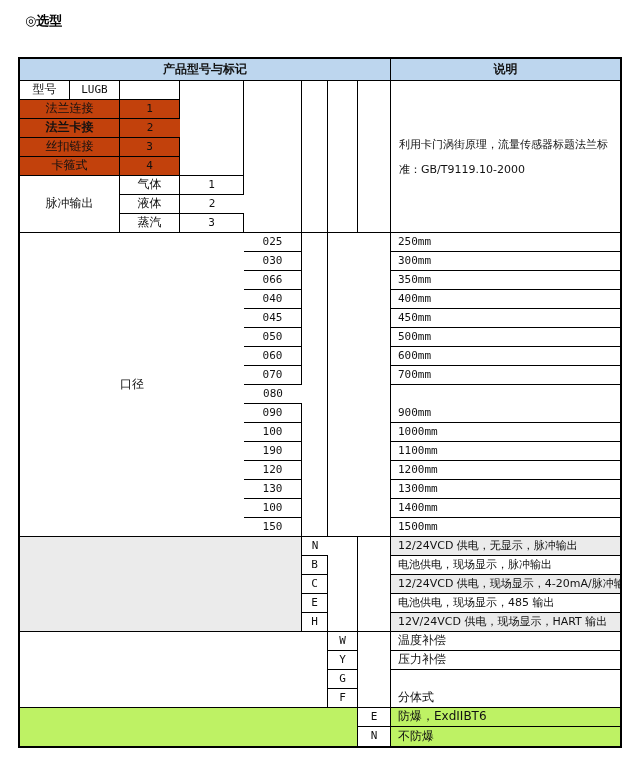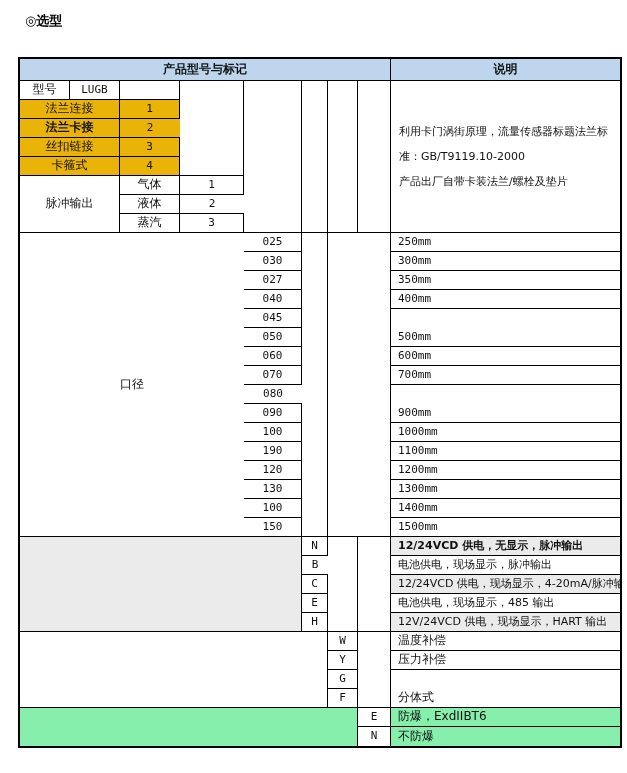--- a/index.html
+++ b/index.html
@@ -27,23 +27,23 @@
     font-size:12px;line-height:1.1;
     box-sizing:border-box;
     overflow:hidden;white-space:nowrap;
   }
   .c:nth-child(9n){border-right:none;}
   .noR{border-right:none;}
   .noB{border-bottom:none;}
   .hdr{background:#bdd6ee;font-weight:bold;font-size:12px;}
   .mono{font-family:"DejaVu Sans Mono",monospace;font-size:11px;}
   .left{justify-content:flex-start;padding-left:7px;}
-  .gray-lt{background:#eab308;}
+  .gray-lt{background:#c2410c;}
   .gray-md{background:#ebebeb;}
-  .gray-dk{background:#86efac;}
+  .gray-dk{background:#bef264;}
   .desc-block{
     white-space:normal;align-items:center;
   }
   .desc-block .inner{
     padding:0 8px;font-size:11px;line-height:25px;text-align:left;
   }
   .desc-cell{font-size:11px;}
 </style>
 </head>
 <body>
@@ -78,68 +78,68 @@
 
   <div class="c" style="grid-column:4/5;grid-row:2/7;"></div>
   <div class="c" style="grid-column:5/6;grid-row:2/10;"></div>
   <div class="c" style="grid-column:6/7;grid-row:2/10;"></div>
   <div class="c" style="grid-column:7/8;grid-row:2/10;"></div>
   <div class="c" style="grid-column:8/9;grid-row:2/10;"></div>
 
   <div class="c noR desc-block" style="grid-column:9/10;grid-row:2/10;">
     <div class="inner">
       <div>利用卡门涡街原理，流量传感器标题法兰标准：GB/T9119.10-2000</div>
-      <div>产品出厂自带卡装法兰/螺栓及垫片</div>
     </div>
   </div>
 
   <div class="c" style="grid-column:1/5;grid-row:10/26;">口径</div>
   <div class="c mono" style="grid-column:5/6;grid-row:10/11;">025</div>
   <div class="c mono" style="grid-column:5/6;grid-row:11/12;">030</div>
-  <div class="c mono" style="grid-column:5/6;grid-row:12/13;">027</div>
+  <div class="c mono" style="grid-column:5/6;grid-row:12/13;">066</div>
   <div class="c mono" style="grid-column:5/6;grid-row:13/14;">040</div>
   <div class="c mono" style="grid-column:5/6;grid-row:14/15;">045</div>
   <div class="c mono" style="grid-column:5/6;grid-row:15/16;">050</div>
   <div class="c mono" style="grid-column:5/6;grid-row:16/17;">060</div>
   <div class="c mono" style="grid-column:5/6;grid-row:17/18;">070</div>
   <div class="c mono" style="grid-column:5/6;grid-row:18/19;">080</div>
   <div class="c mono" style="grid-column:5/6;grid-row:19/20;">090</div>
   <div class="c mono" style="grid-column:5/6;grid-row:20/21;">100</div>
   <div class="c mono" style="grid-column:5/6;grid-row:21/22;">190</div>
   <div class="c mono" style="grid-column:5/6;grid-row:22/23;">120</div>
   <div class="c mono" style="grid-column:5/6;grid-row:23/24;">130</div>
   <div class="c mono" style="grid-column:5/6;grid-row:24/25;">100</div>
   <div class="c mono" style="grid-column:5/6;grid-row:25/26;">150</div>
   <div class="c" style="grid-column:6/7;grid-row:10/26;"></div>
   <div class="c" style="grid-column:7/8;grid-row:10/26;"></div>
   <div class="c" style="grid-column:8/9;grid-row:10/26;"></div>
   <div class="c noR left mono" style="grid-column:9/10;grid-row:10/11;">250mm</div>
   <div class="c noR left mono" style="grid-column:9/10;grid-row:11/12;">300mm</div>
   <div class="c noR left mono" style="grid-column:9/10;grid-row:12/13;">350mm</div>
   <div class="c noR left mono" style="grid-column:9/10;grid-row:13/14;">400mm</div>
+  <div class="c noR left mono" style="grid-column:9/10;grid-row:14/15;">450mm</div>
   <div class="c noR left mono" style="grid-column:9/10;grid-row:15/16;">500mm</div>
   <div class="c noR left mono" style="grid-column:9/10;grid-row:16/17;">600mm</div>
   <div class="c noR left mono" style="grid-column:9/10;grid-row:17/18;">700mm</div>
   <div class="c noR left mono" style="grid-column:9/10;grid-row:19/20;">900mm</div>
   <div class="c noR left mono" style="grid-column:9/10;grid-row:20/21;">1000mm</div>
   <div class="c noR left mono" style="grid-column:9/10;grid-row:21/22;">1100mm</div>
   <div class="c noR left mono" style="grid-column:9/10;grid-row:22/23;">1200mm</div>
   <div class="c noR left mono" style="grid-column:9/10;grid-row:23/24;">1300mm</div>
   <div class="c noR left mono" style="grid-column:9/10;grid-row:24/25;">1400mm</div>
   <div class="c noR left mono" style="grid-column:9/10;grid-row:25/26;">1500mm</div>
 
   <div class="c gray-md" style="grid-column:1/6;grid-row:26/31;"></div>
   <div class="c mono" style="grid-column:6/7;grid-row:26/27;">N</div>
   <div class="c mono" style="grid-column:6/7;grid-row:27/28;">B</div>
   <div class="c mono" style="grid-column:6/7;grid-row:28/29;">C</div>
   <div class="c mono" style="grid-column:6/7;grid-row:29/30;">E</div>
   <div class="c mono" style="grid-column:6/7;grid-row:30/31;">H</div>
   <div class="c" style="grid-column:7/8;grid-row:26/31;"></div>
   <div class="c" style="grid-column:8/9;grid-row:26/31;"></div>
-  <div class="c noR left desc-cell gray-md" style="grid-column:9/10;grid-row:26/27;font-weight:bold;">12/24VCD 供电，无显示，脉冲输出</div>
+  <div class="c noR left desc-cell gray-md" style="grid-column:9/10;grid-row:26/27;">12/24VCD 供电，无显示，脉冲输出</div>
   <div class="c noR left desc-cell" style="grid-column:9/10;grid-row:27/28;">电池供电，现场显示，脉冲输出</div>
   <div class="c noR left desc-cell gray-md" style="grid-column:9/10;grid-row:28/29;">12/24VCD 供电，现场显示，4-20mA/脉冲输出</div>
   <div class="c noR left desc-cell" style="grid-column:9/10;grid-row:29/30;">电池供电，现场显示，485 输出</div>
   <div class="c noR left desc-cell gray-md" style="grid-column:9/10;grid-row:30/31;">12V/24VCD 供电，现场显示，HART 输出</div>
 
   <div class="c" style="grid-column:1/7;grid-row:31/35;"></div>
   <div class="c mono" style="grid-column:7/8;grid-row:31/32;">W</div>
   <div class="c mono" style="grid-column:7/8;grid-row:32/33;">Y</div>
   <div class="c mono" style="grid-column:7/8;grid-row:33/34;">G</div>
   <div class="c mono" style="grid-column:7/8;grid-row:34/35;">F</div>

